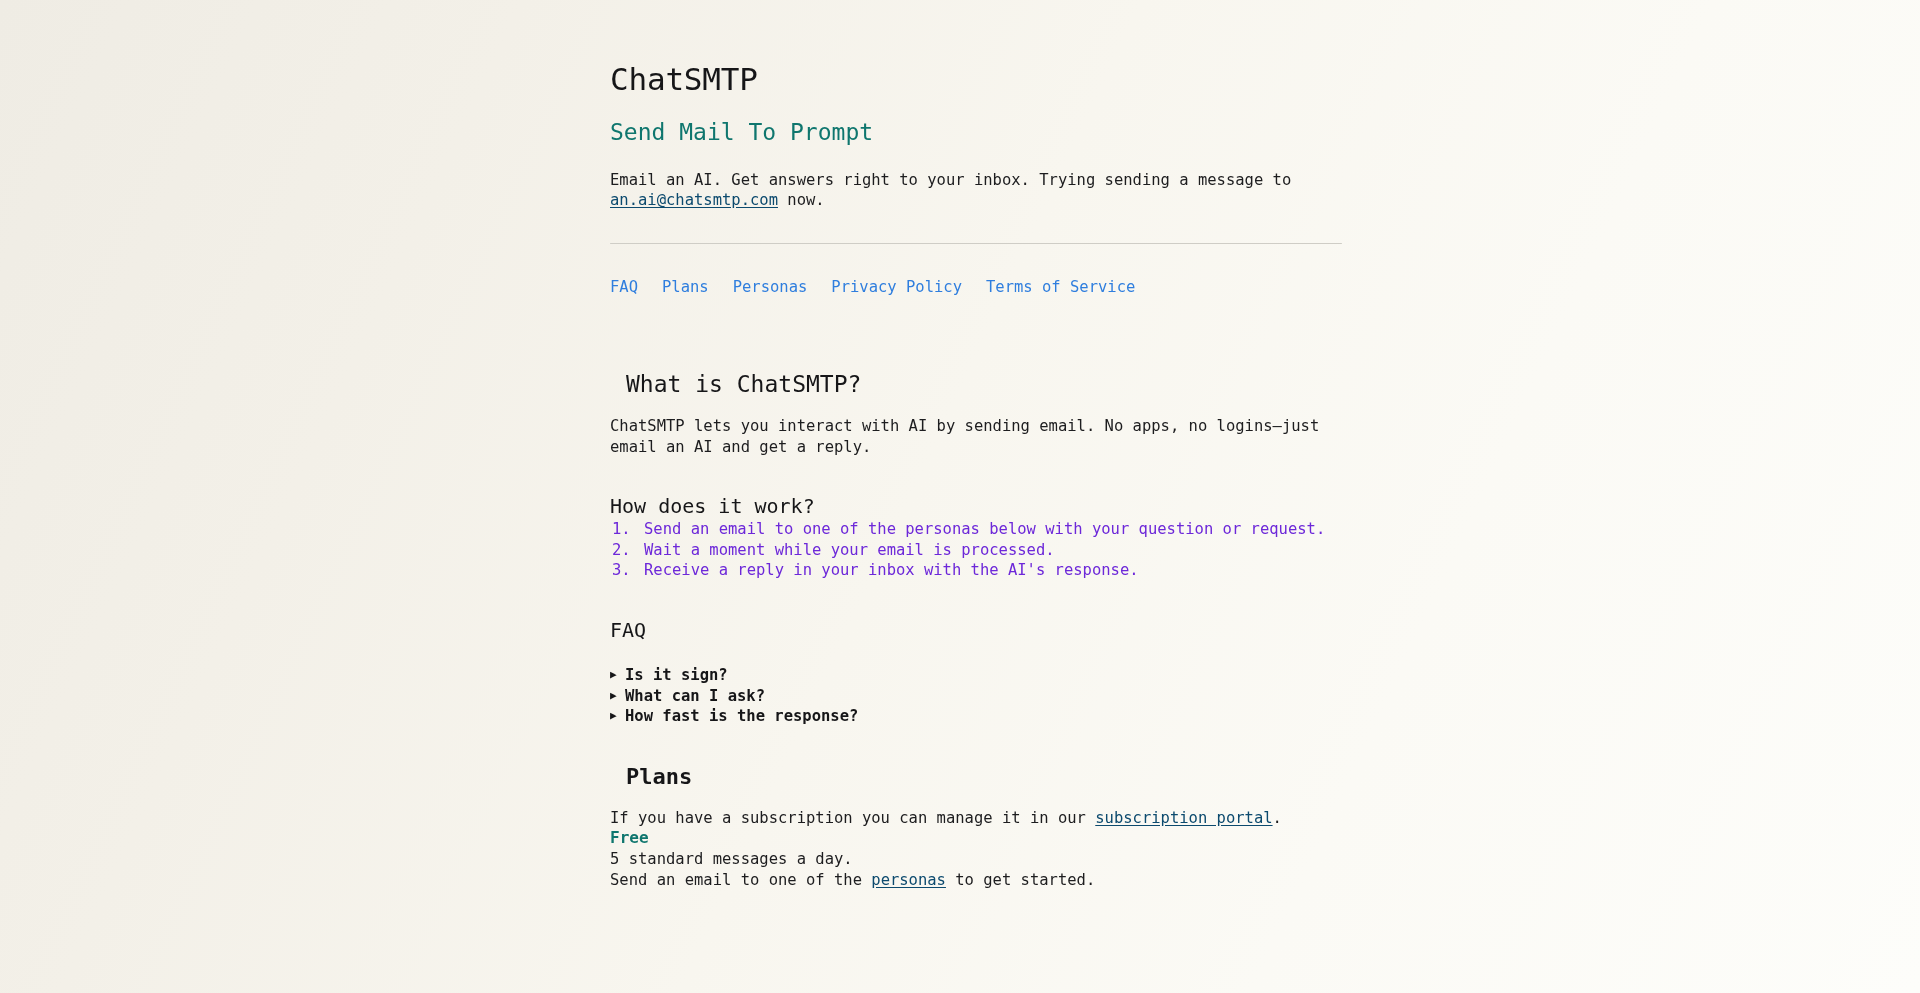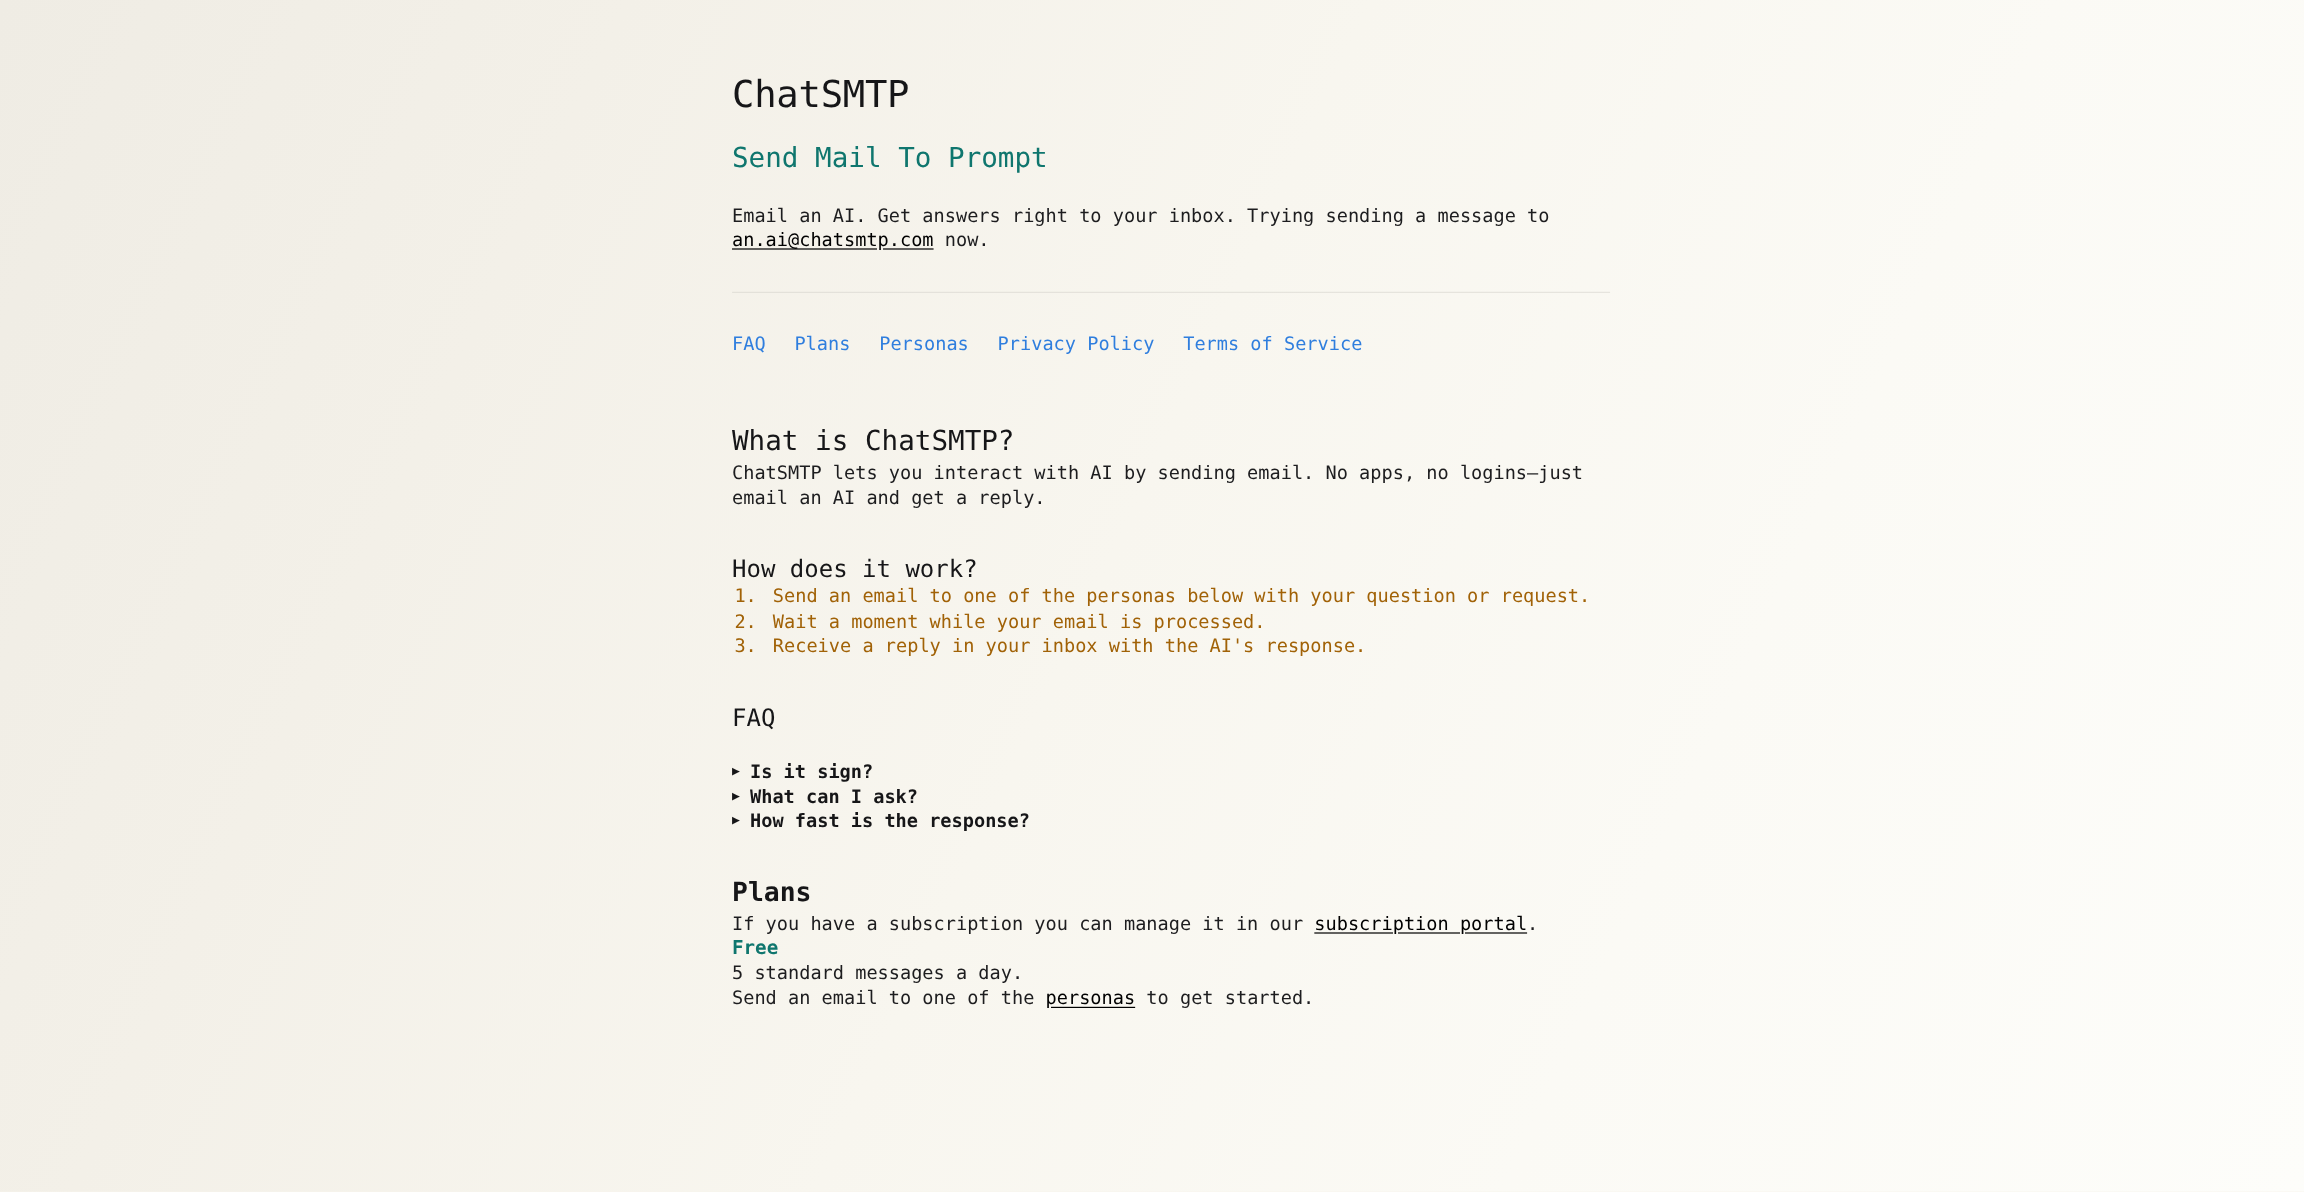--- a/index.html
+++ b/index.html
@@ -58,21 +58,21 @@
 
   .intro {
     font-size: 15.5px;
     line-height: 1.32;
     margin: 22px 0 0 0;
     color: #1d1d1f;
     max-width: 690px;
   }
 
   a {
-    color: #000000;
+    color: #0c4a6e;
     text-decoration: underline;
     text-underline-offset: 2px;
   }
   a.navlink {
     text-decoration: none;
     color: #2f7ede;
   }
 
   hr.divider {
     border: none;
@@ -92,21 +92,21 @@
     margin-right: 24px;
   }
   nav.mainnav a:last-child { margin-right: 12px; }
 
   
   .section-gap { height: 58px; }
 
   h2.sec {
     font-size: 23px;
     font-weight: 400;
-    margin: 0;
+    margin: 16px;
     line-height: 1.3;
     color: #161618;
   }
   h2.sec.bold { font-weight: 700; font-size: 22px; }
 
   h3.sub {
     font-size: 20px;
     font-weight: 400;
     margin: 0;
     line-height: 1.3;
@@ -126,21 +126,21 @@
     line-height: 1.33;
     margin: 0;
     color: #1d1d1f;
   }
 
   ol.steps {
     font-size: 15.5px;
     line-height: 1.33;
     margin: 0;
     padding-left: 30px;
-    color: #a16207;
+    color: #6d28d9;
   }
   ol.steps li { margin: 0; padding-left: 4px; }
 
   
   .faq-list { margin: 0; }
   details.faq {
     margin: 0;
     font-size: 15.5px;
     line-height: 1.33;
   }

